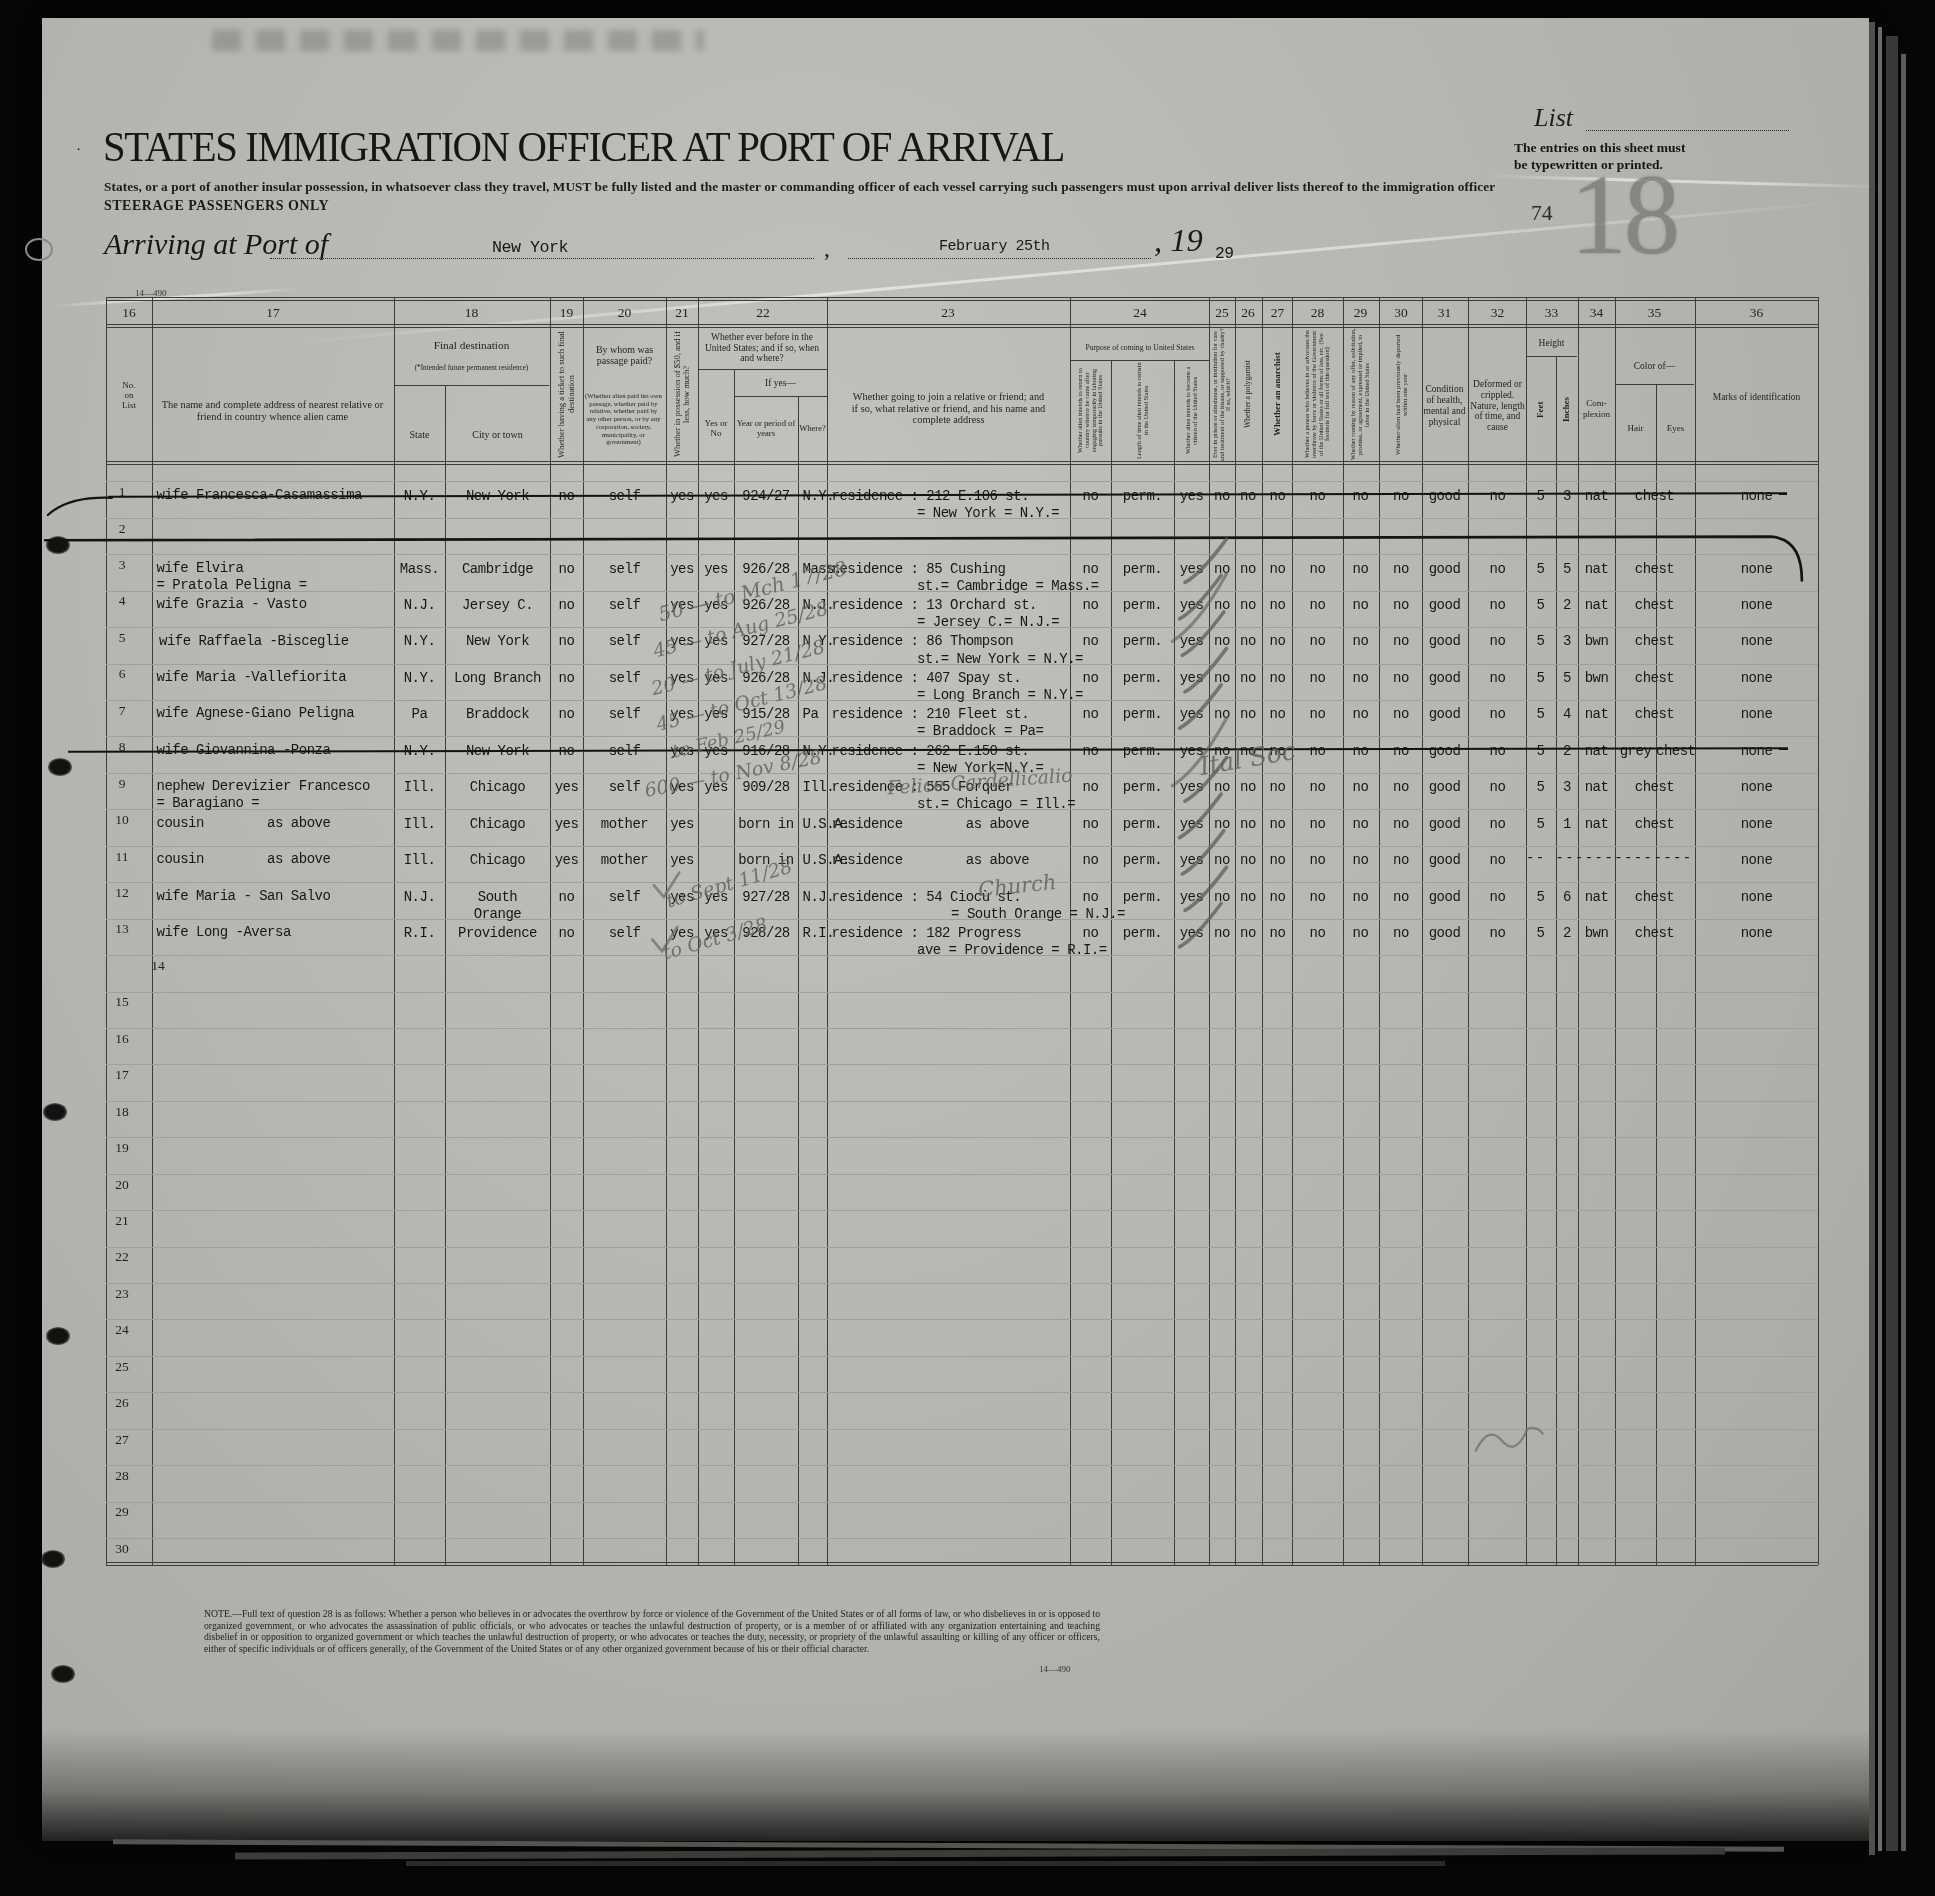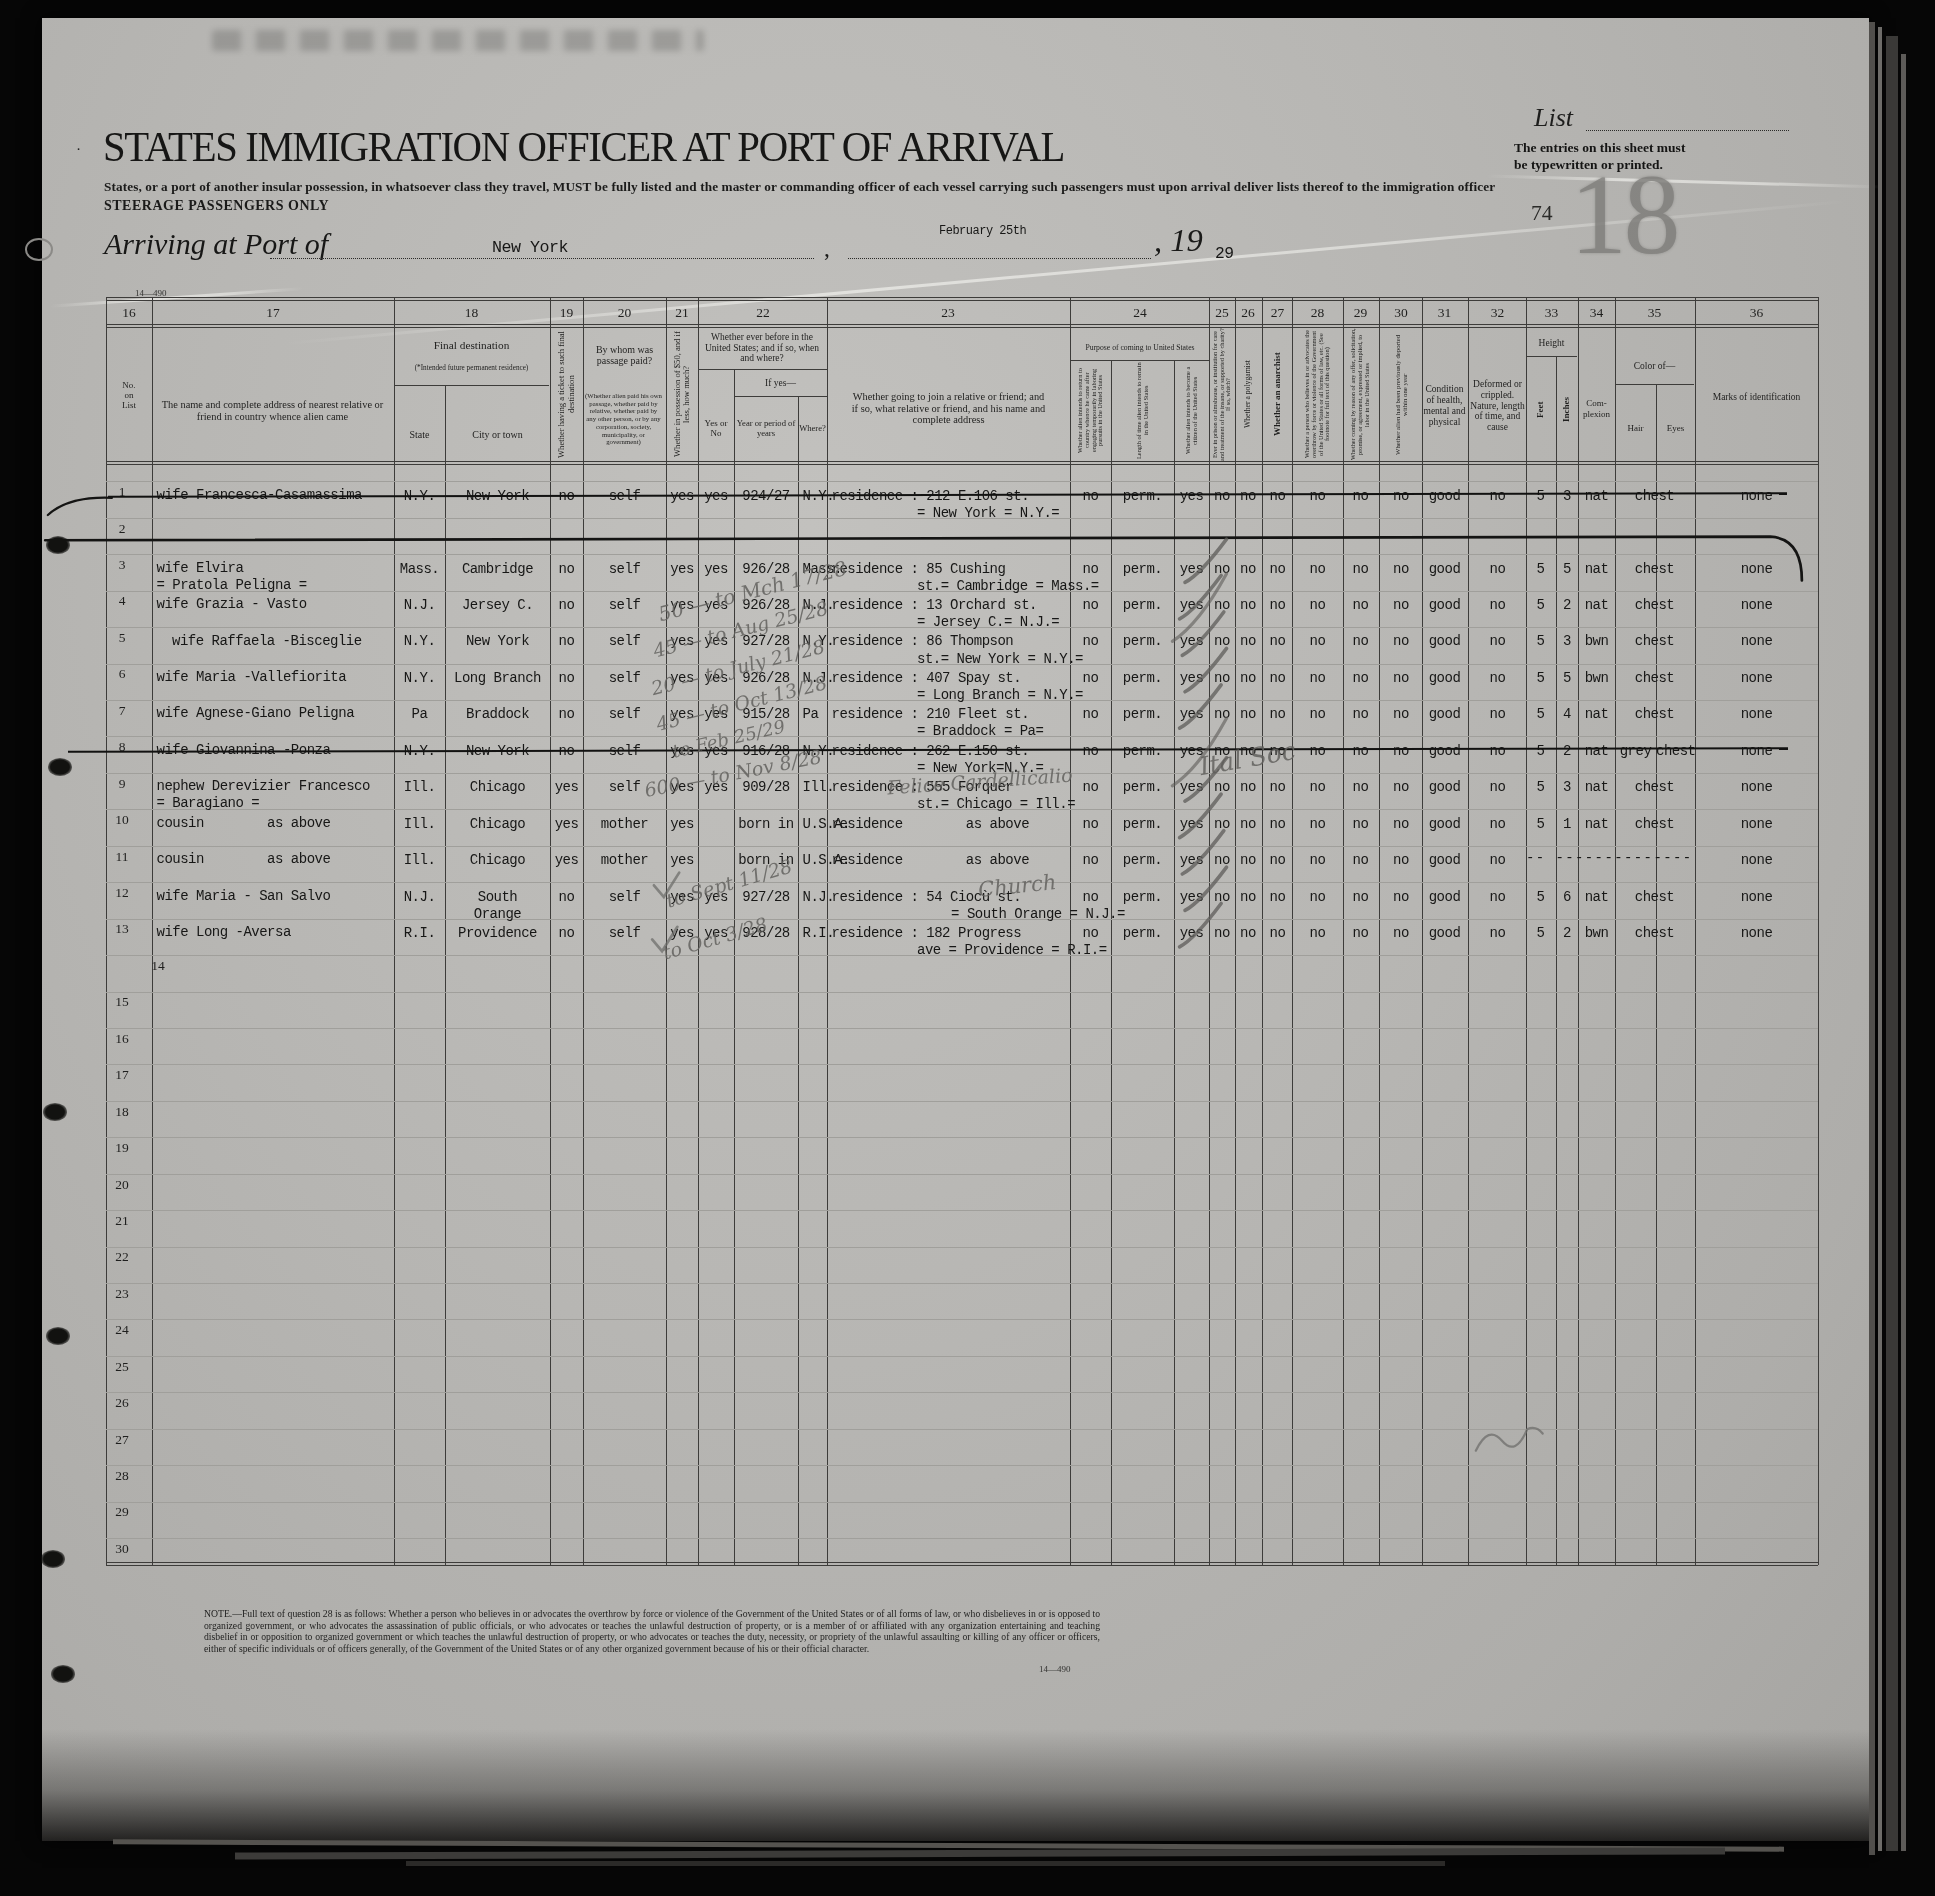--- a/index.html
+++ b/index.html
@@ -59,21 +59,21 @@
   <div class="abs serif" style="left:76px;top:140px;font-size:15.4px;color:#222;">·</div>
   <div class="abs serif title" style="left:103px;top:123px;">STATES IMMIGRATION OFFICER AT PORT OF ARRIVAL</div>
   <div class="abs serif subtitle" style="left:104px;top:179px;">States, or a port of another insular possession, in whatsoever class they travel, MUST be fully listed and the master or commanding officer of each vessel carrying such passengers must upon arrival deliver lists thereof to the immigration officer</div>
   <div class="abs serif steerage" style="left:104px;top:198px;">STEERAGE PASSENGERS ONLY</div>
 
   <div class="abs serif arriving" style="left:104px;top:227px;">Arriving at Port of</div>
   <div class="abs dotline" style="left:270px;top:257px;width:544px;"></div>
   <div class="abs mono typed" style="left:492px;top:238px;font-size:16.7px;">New York</div>
   <div class="abs serif" style="left:824px;top:235px;font-size:23.5px;color:#1a1a19;">,</div>
   <div class="abs dotline" style="left:848px;top:257px;width:303px;"></div>
-  <div class="abs mono typed" style="left:939px;top:224px;font-size:12px;">February 25th</div>
+  <div class="abs mono typed" style="left:939px;top:238px;font-size:15px;">February 25th</div>
   <div class="abs serif" style="left:1154px;top:222px;font-size:32.5px;font-style:italic;color:#1a1a19;">, 19</div>
   <div class="abs mono typed" style="left:1215px;top:244px;font-size:16.3px;">29</div>
 
   <div class="abs serif listlbl" style="left:1534px;top:103px;">List</div>
   <div class="abs dotline" style="left:1586px;top:129px;width:203px;"></div>
   <div class="abs serif entries pre" style="left:1514px;top:140px;">The entries on this sheet must
 be typewritten or printed.</div>
   <div class="abs serif stamp18" style="left:1570px;top:149px;">18</div>
   <div class="abs serif num74" style="left:1531px;top:201px;">74</div>
   <div class="abs serif formno" style="left:135px;top:288px;">14—490</div>
@@ -293,21 +293,21 @@
       <div class="abs mono typed" style="left: 1343px; top: 597px; width: 35px; height: 18px; text-align: center; white-space: pre; overflow: visible;">no</div>
       <div class="abs mono typed" style="left: 1379px; top: 597px; width: 44px; height: 18px; text-align: center; white-space: pre; overflow: visible;">no</div>
       <div class="abs mono typed" style="left: 1422px; top: 597px; width: 45px; height: 18px; text-align: center; white-space: pre; overflow: visible;">good</div>
       <div class="abs mono typed" style="left: 1468px; top: 597px; width: 59px; height: 18px; text-align: center; white-space: pre; overflow: visible;">no</div>
       <div class="abs mono typed" style="left: 1526px; top: 597px; width: 29px; height: 18px; text-align: center; white-space: pre; overflow: visible;">5</div>
       <div class="abs mono typed" style="left: 1556px; top: 597px; width: 22px; height: 18px; text-align: center; white-space: pre; overflow: visible;">2</div>
       <div class="abs mono typed" style="left: 1578px; top: 597px; width: 37px; height: 18px; text-align: center; white-space: pre; overflow: visible;">nat</div>
       <div class="abs mono typed" style="left: 1615px; top: 597px; width: 79px; height: 18px; text-align: center;">chest</div>
       <div class="abs mono typed" style="left: 1695px; top: 597px; width: 123px; height: 18px; text-align: center; white-space: pre; overflow: visible;">none</div>
       <div class="abs serif colnum hc" style="left: 106px; top: 629px; width: 32px; height: 18px;">5</div>
-      <div class="abs mono typed" style="left: 152px; top: 633px; width: 242px; height: 18px; text-align: left; white-space: pre; overflow: visible; padding-left: 20px;">wife Raffaela -Bisceglie</div>
+      <div class="abs mono typed" style="left: 152px; top: 633px; width: 242px; height: 18px; text-align: left; white-space: pre; overflow: visible; padding-left: 7px;">wife Raffaela -Bisceglie</div>
       <div class="abs mono typed" style="left: 394px; top: 633px; width: 51px; height: 18px; text-align: center; white-space: pre; overflow: visible;">N.Y.</div>
       <div class="abs mono typed" style="left: 445px; top: 633px; width: 105px; height: 18px; text-align: center; white-space: pre; overflow: visible;">New York</div>
       <div class="abs mono typed" style="left: 550px; top: 633px; width: 33px; height: 18px; text-align: center; white-space: pre; overflow: visible;">no</div>
       <div class="abs mono typed" style="left: 583px; top: 633px; width: 83px; height: 18px; text-align: center; white-space: pre; overflow: visible;">self</div>
       <div class="abs mono typed" style="left: 666px; top: 633px; width: 32px; height: 18px; text-align: center; white-space: pre; overflow: visible;">yes</div>
       <div class="abs mono typed" style="left: 698px; top: 633px; width: 36px; height: 18px; text-align: center; white-space: pre; overflow: visible;">yes</div>
       <div class="abs mono typed" style="left: 734px; top: 633px; width: 64px; height: 18px; text-align: center; white-space: pre; overflow: visible;">927/28</div>
       <div class="abs mono typed" style="left: 798px; top: 633px; width: 29px; height: 18px; text-align: left; white-space: pre; overflow: visible; padding-left: 4.5px;">N.Y.</div>
       <div class="abs mono typed" style="left: 827px; top: 633px; width: 242px; height: 18px; text-align: left; white-space: pre; overflow: visible; padding-left: 4.5px;">residence : 86 Thompson</div>
       <div class="abs mono typed" style="left: 827px; top: 651px; width: 242px; height: 18px; text-align: left; white-space: pre; overflow: visible; padding-left: 90px;">st.= New York = N.Y.=</div>

